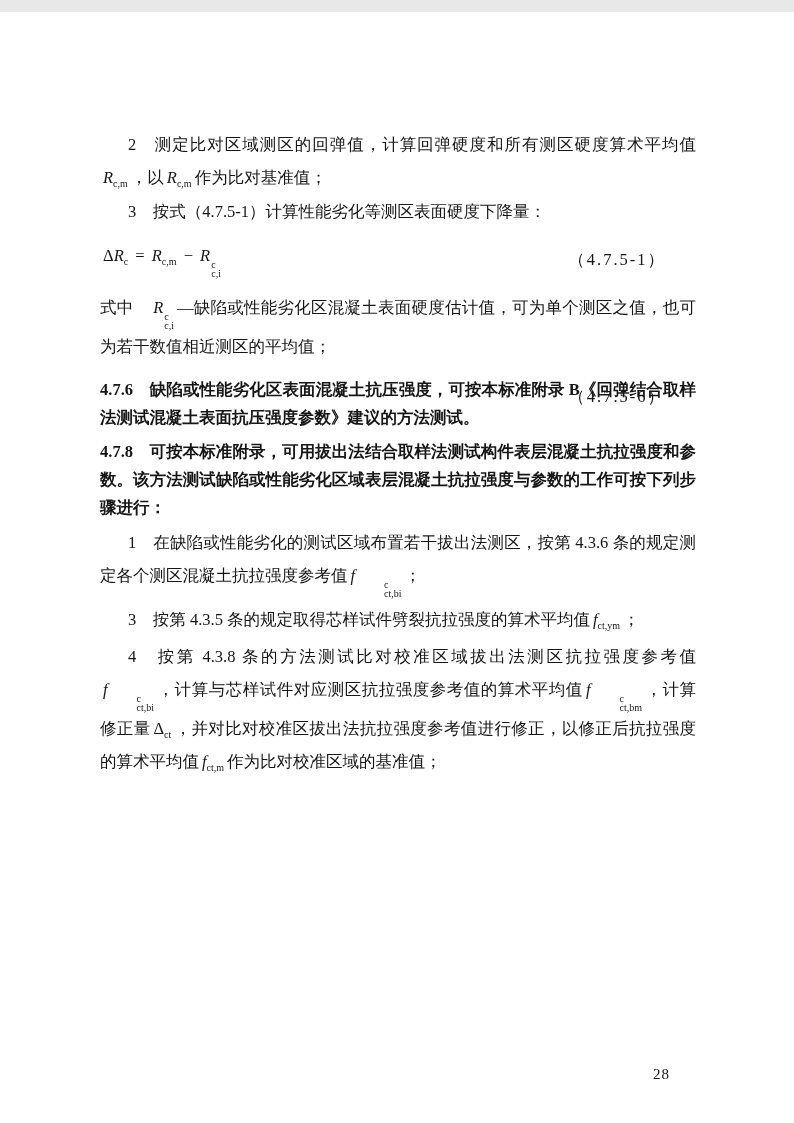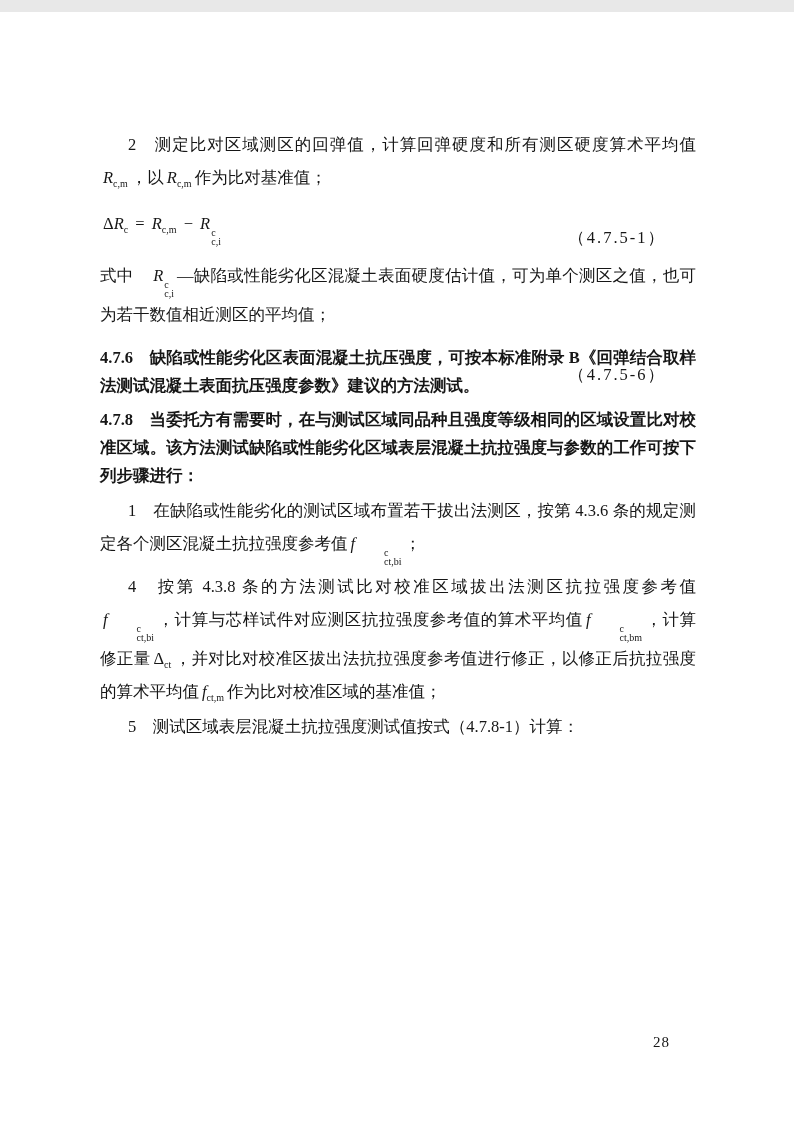--- a/index.html
+++ b/index.html
@@ -26,52 +26,53 @@
   .where{text-indent:0;}
   .formula{
     position:relative;
     margin:13px 0;
     line-height:33px;
     text-align:left;
   }
   .eq{display:inline-block;}
   .eqlabel{
     position:absolute;
-    right:30px;top:14px;
+    right:30px;top:4px;
     letter-spacing:2px;
   }
   .math{margin:0 3px;white-space:nowrap;}
   .math .var{font-style:italic;}
   .math .up{font-style:normal;}
   .math sub{font-size:10px;line-height:0;}
   .stack{
     display:inline-flex;
     flex-direction:column;
     align-items:flex-start;
     font-size:10px;
     line-height:9px;
     vertical-align:-7px;
     margin-left:1px;
   }
   .lat{font-style:italic;}
   .pagenum{
     position:absolute;
-    left:653px;top:1022px;
+    left:653px;top:1054px;
     font-size:15px;
     letter-spacing:1px;
   }
 </style>
 </head>
 <body>
 
 <div class="page">
   <div class="content">
 
     <p class="para item mh">2　测定比对区域测区的回弹值，计算回弹硬度和所有测区硬度算术平均值<span class="math"><span class="var">R</span><sub>c,m</sub></span>，以<span class="math"><span class="var">R</span><sub>c,m</sub></span>作为比对基准值；</p>
 
+    <p class="para item">3　按式（4.7.5-1）计算性能劣化等测区表面硬度下降量：</p>
 
     <div class="formula">
       <span class="eq"><span class="math"><span class="up">Δ</span><span class="var">R</span><sub>c</sub></span> = <span class="math"><span class="var">R</span><sub>c,m</sub></span> − <span class="math"><span class="var">R</span><span class="stack">
               <span>c</span>
               <span>c,i</span>
             </span></span></span>
       <span class="eqlabel">（4.7.5-1）</span>
     </div>
 
     <p class="para where mh">式中　<span class="math"><span class="var">R</span><span class="stack">
@@ -80,35 +81,35 @@
           </span></span>—缺陷或性能劣化区混凝土表面硬度估计值，可为单个测区之值，也可为若干数值相近测区的平均值；</p>
 
 
     <div class="formula">
       <span class="eqlabel">（4.7.5-6）</span>
     </div>
 
     <p class="para sec">4.7.6　缺陷或性能劣化区表面混凝土抗压强度，可按本标准附录 B《回弹结合取样法测试混凝土表面抗压强度参数》建议的方法测试。</p>
 
 
-    <p class="para sec" style="margin-top:6px">4.7.8　当委托方有需要时，在与测试区域同品种且强度等级相同的区域设置比对校准区域。该方法测试缺陷或性能劣化区域表层混凝土抗拉强度与参数的工作可按下列步骤进行：</p>
+    <p class="para sec" style="margin-top:6px">4.7.8　可按本标准附录，可用拔出法结合取样法测试构件表层混凝土抗拉强度和参数。该方法测试缺陷或性能劣化区域表层混凝土抗拉强度与参数的工作可按下列步骤进行：</p>
 
     <p class="para item mh">1　在缺陷或性能劣化的测试区域布置若干拔出法测区，按第 4.3.6 条的规定测定各个测区混凝土抗拉强度参考值<span class="math"><span class="var">f</span><span class="stack">
             <span>c</span>
             <span>ct,bi</span>
           </span></span>；</p>
 
 
+    <p class="para item mh" style="margin-top:5px">3　按第 4.3.5 条的规定取得芯样试件劈裂抗拉强度的算术平均值<span class="math"><span class="var">f</span><sub>ct,ym</sub></span>；</p>
 
     <p class="para item mh">4　按第 4.3.8 条的方法测试比对校准区域拔出法测区抗拉强度参考值<span class="math"><span class="var">f</span><span class="stack">
             <span>c</span>
             <span>ct,bi</span>
           </span></span>，计算与芯样试件对应测区抗拉强度参考值的算术平均值<span class="math"><span class="var">f</span><span class="stack">
             <span>c</span>
             <span>ct,bm</span>
           </span></span>，计算修正量<span class="math"><span class="up">Δ</span><sub>ct</sub></span>，并对比对校准区拔出法抗拉强度参考值进行修正，以修正后抗拉强度的算术平均值<span class="math"><span class="var">f</span><sub>ct,m</sub></span>作为比对校准区域的基准值；</p>
 
-    <p class="para item" style="margin-top:5px">5　测试区域表层混凝土抗拉强度测试值按式（4.7.8-1）计算：</p>
 
   </div>
 
   <div class="pagenum">28</div>
 </div>
 
 </body></html>

